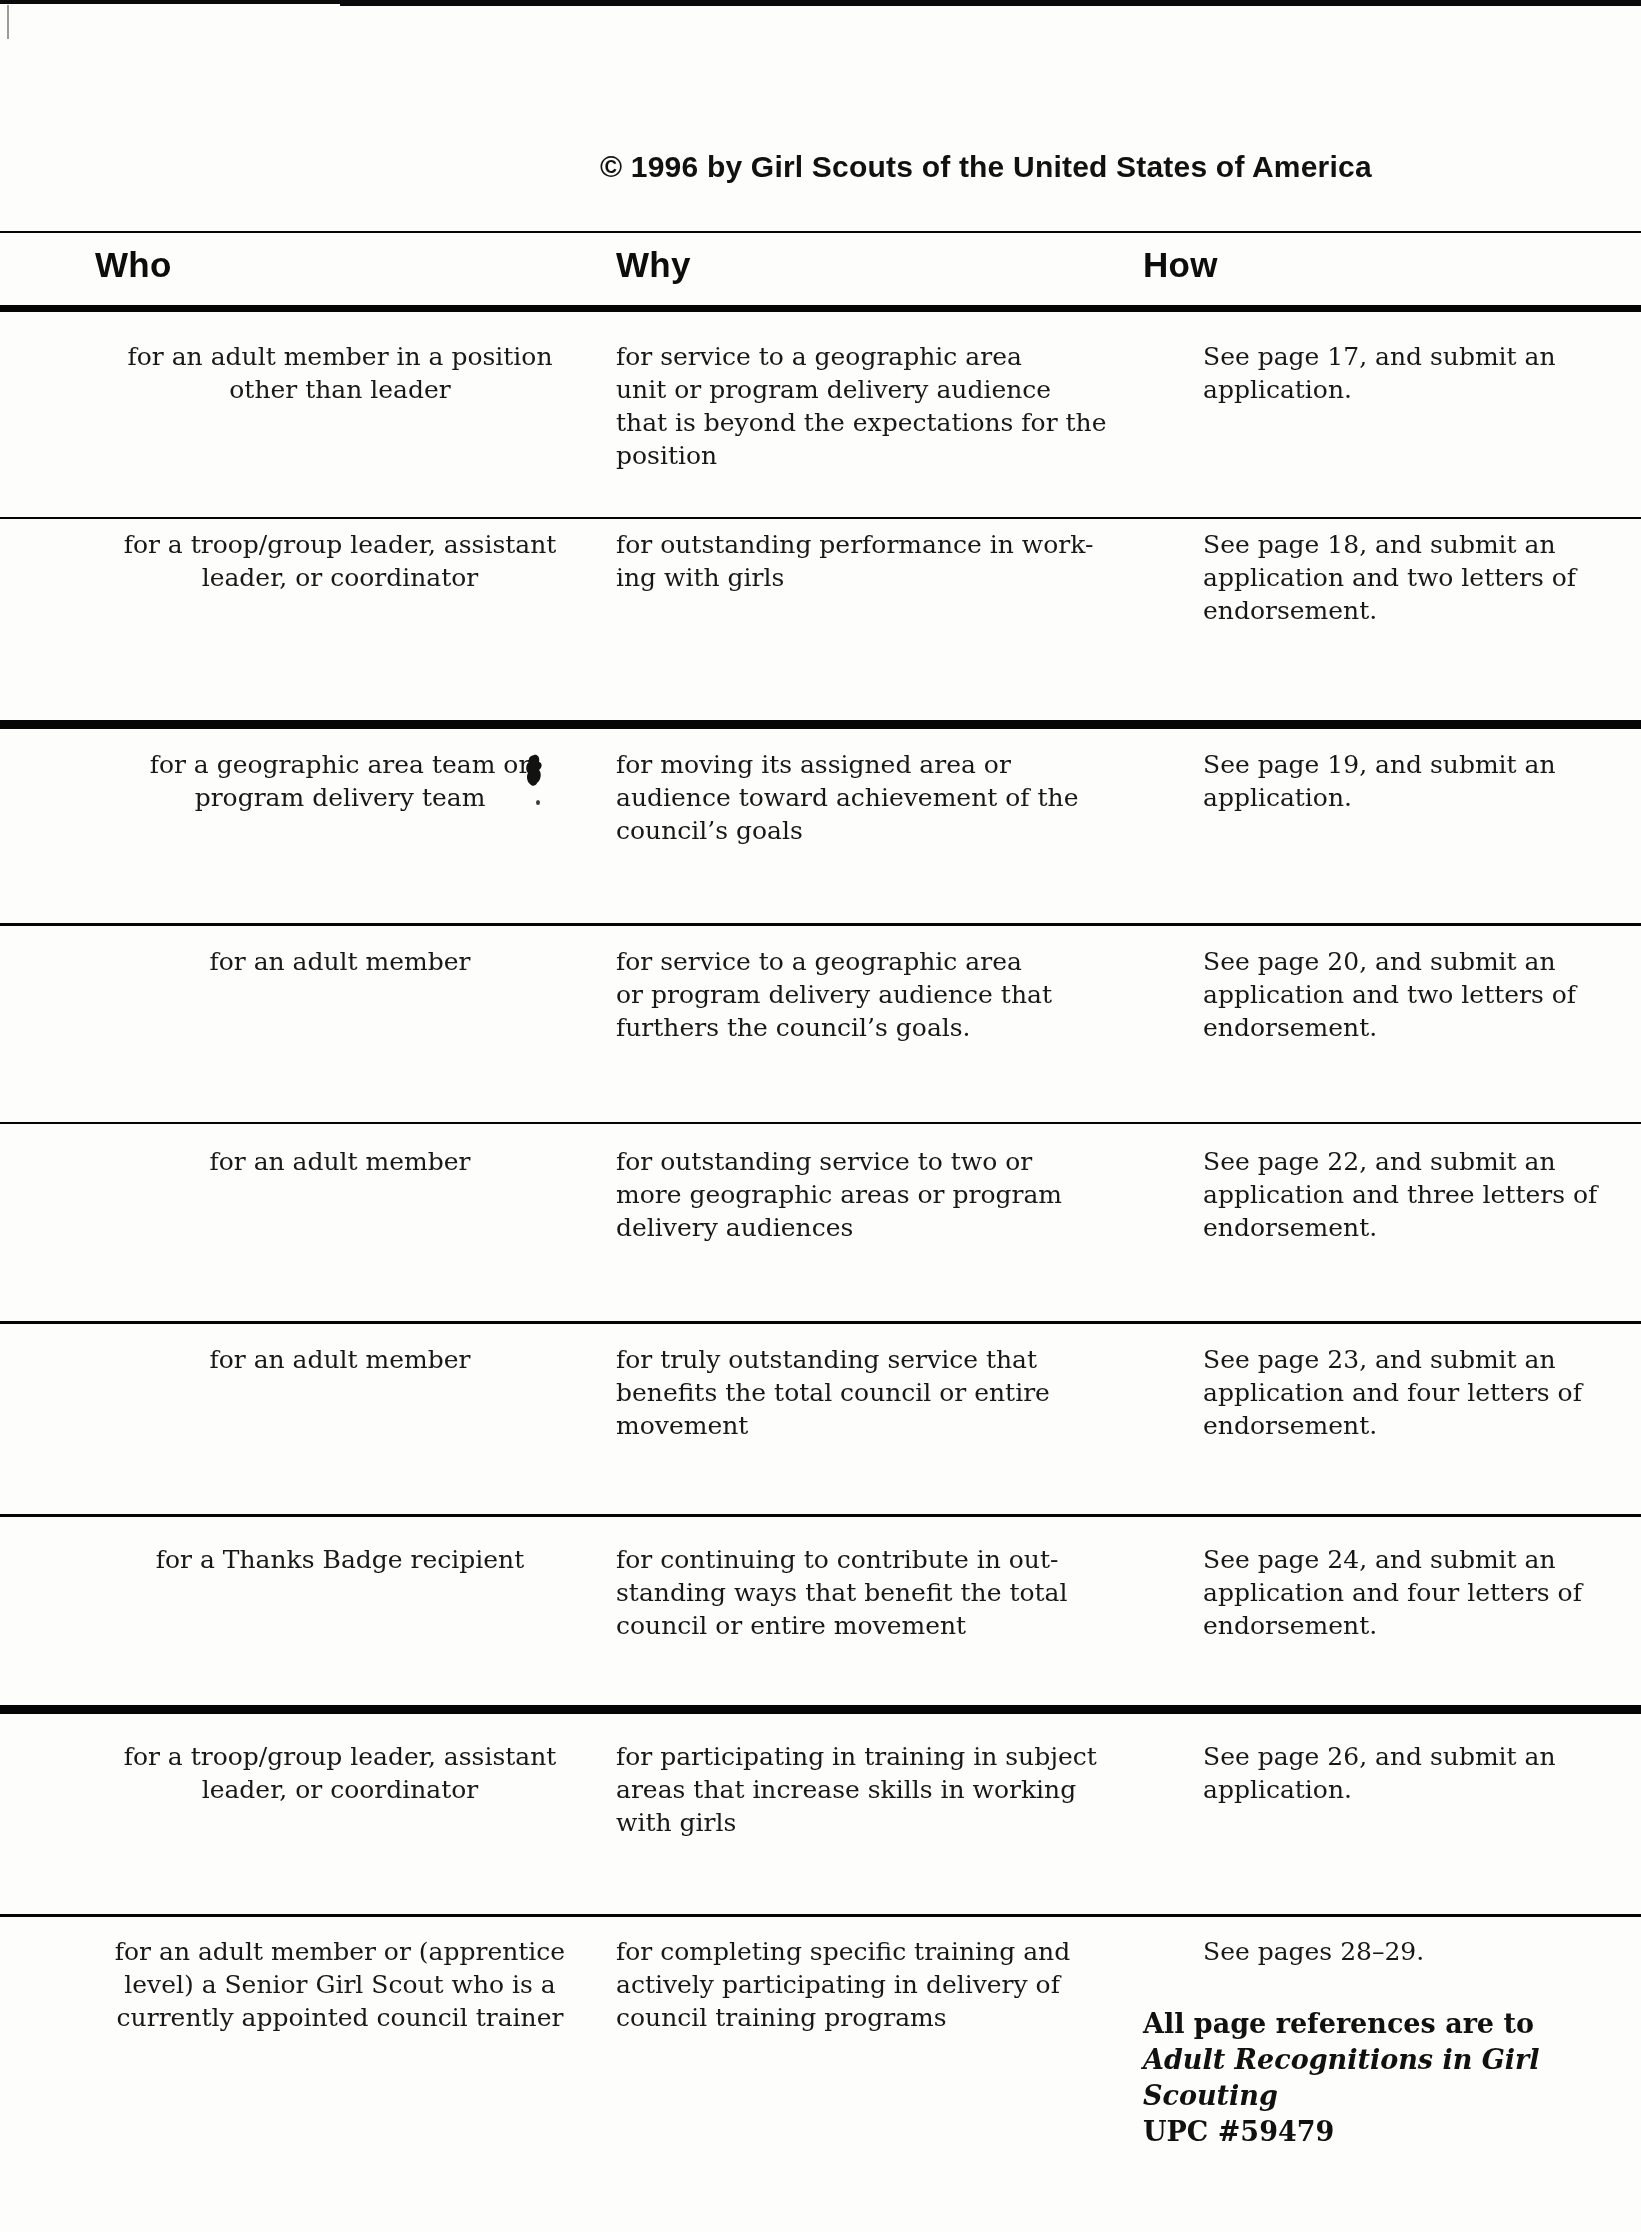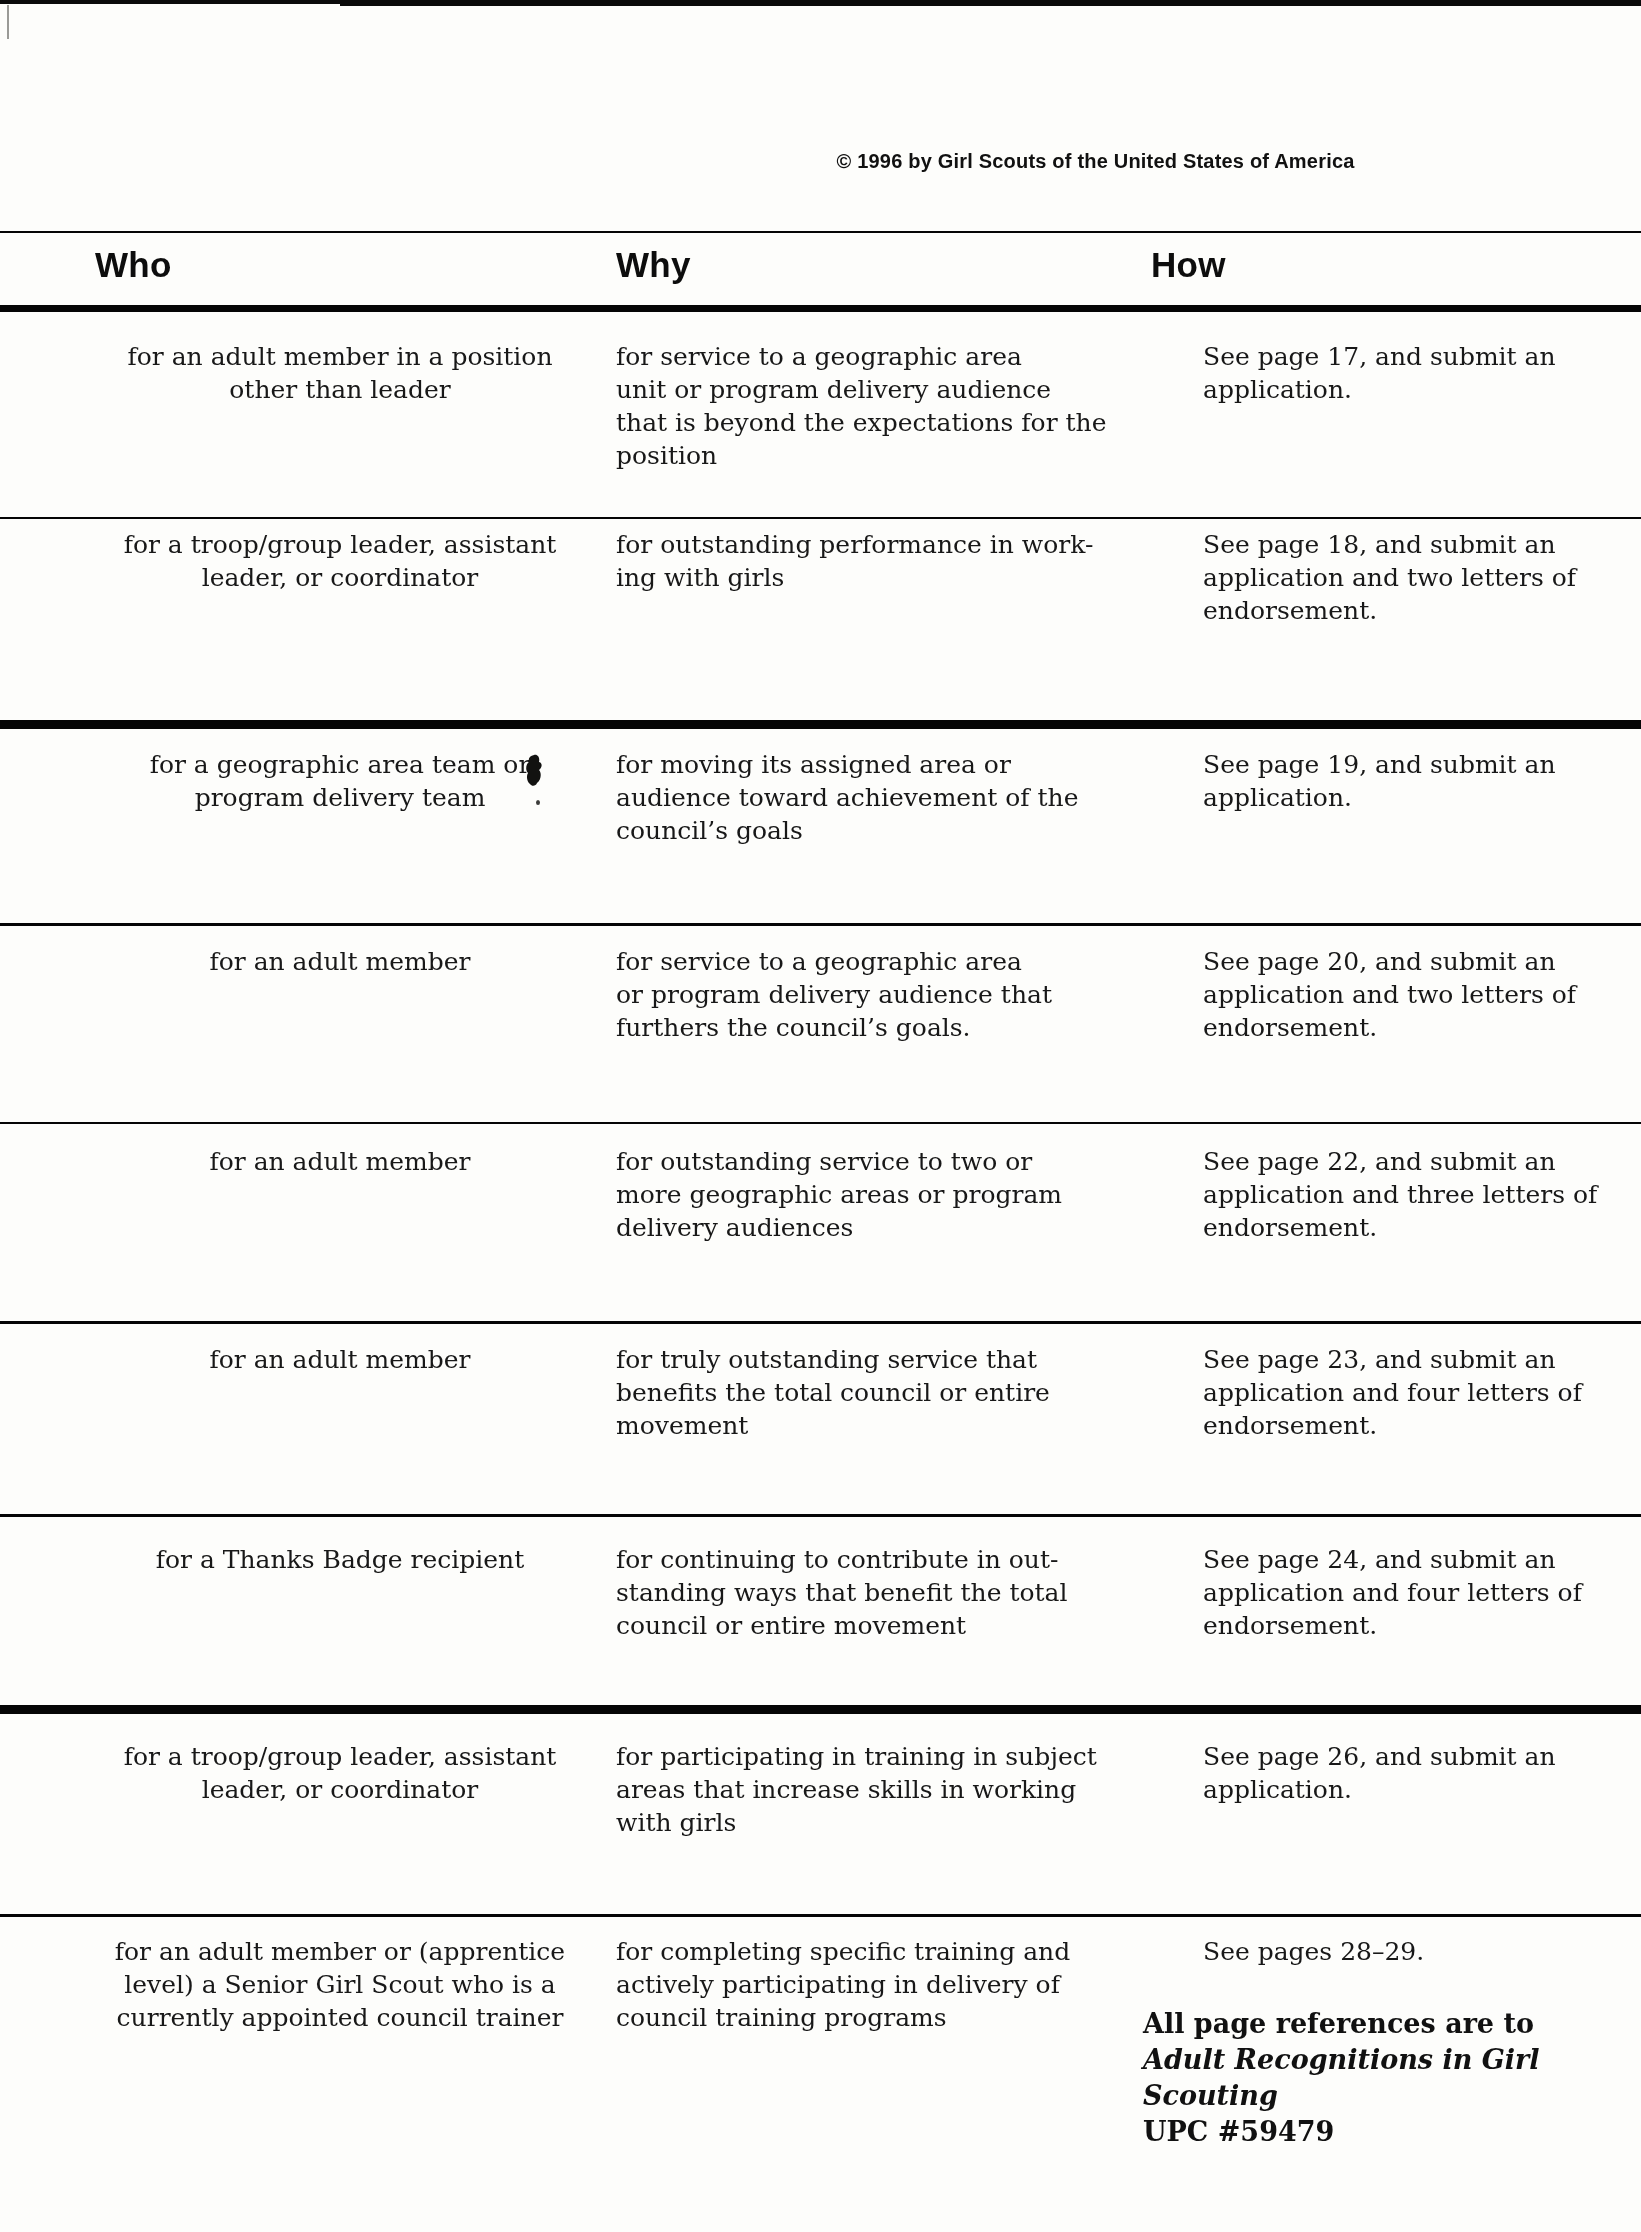--- a/index.html
+++ b/index.html
@@ -22,24 +22,24 @@
   }
   .edge-mark {
     position: absolute;
     background: #9a9a96;
   }
   .copyright {
     position: absolute;
     top: 150px;
     left: 600px;
     right: 50px;
-    text-align: center;
+    text-align: left;
     font-family: "Liberation Sans", sans-serif;
     font-weight: bold;
-    font-size: 20px;
+    font-size: 30px;
     letter-spacing: 0.2px;
     color: #111;
   }
   .rule {
     position: absolute;
     left: 0;
     width: 1641px;
     background: #050505;
   }
   .col-header {
@@ -47,21 +47,21 @@
     top: 245px;
     font-family: "Liberation Sans", sans-serif;
     font-weight: bold;
     font-size: 35px;
     letter-spacing: 0.3px;
     color: #0d0d0d;
     text-align: center;
   }
   .hdr-who { left: 95px; }
   .hdr-why { left: 616px; }
-  .hdr-how { left: 1143px; margin-left: 8px; }
+  .hdr-how { left: 1143px; }
   .row {
     position: absolute;
     left: 0;
     width: 1641px;
   }
   .cell {
     position: absolute;
     top: 0;
     white-space: pre-line;
     font-size: 25px;

